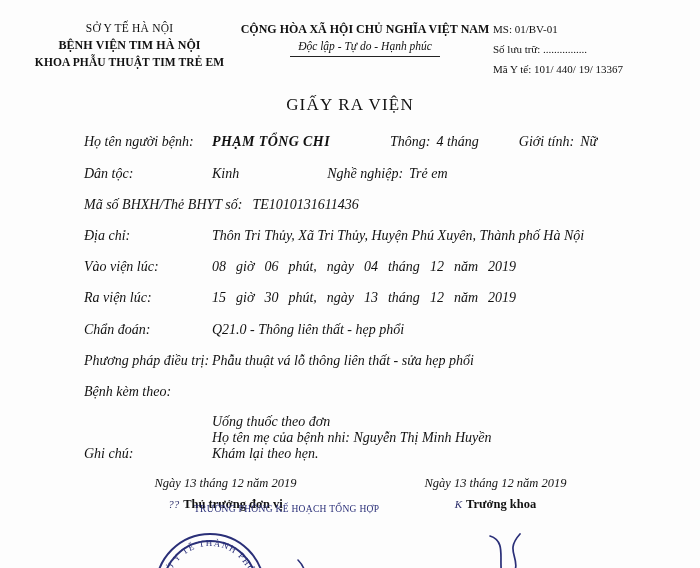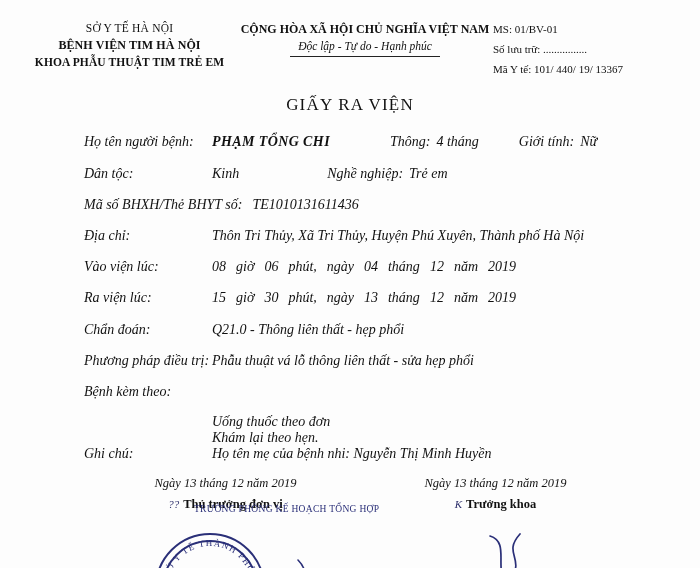--- a/index.html
+++ b/index.html
@@ -283,22 +283,22 @@
 
     <div class="row">
       <span class="lbl lbl-w-125">Bệnh kèm theo:</span>
       <span class="val"></span>
     </div>
 
     <div class="note-row">
       <span class="lbl lbl-w-125">Ghi chú:</span>
       <span>
         <div>Uống thuốc theo đơn</div>
+        <div>Họ tên mẹ của bệnh nhi: Nguyễn Thị Minh Huyền</div>
         <div>Khám lại theo hẹn.</div>
-        <div>Họ tên mẹ của bệnh nhi: Nguyễn Thị Minh Huyền</div>
       </span>
     </div>
   </div>
 
   <div class="sign-zone">
 
     <div class="sign-col sign-left">
       <div class="sign-date">Ngày 13 tháng 12 năm 2019</div>
       <div class="sign-role">
         <span class="pen-mark">??</span><span>Thủ trưởng đơn vị</span>

